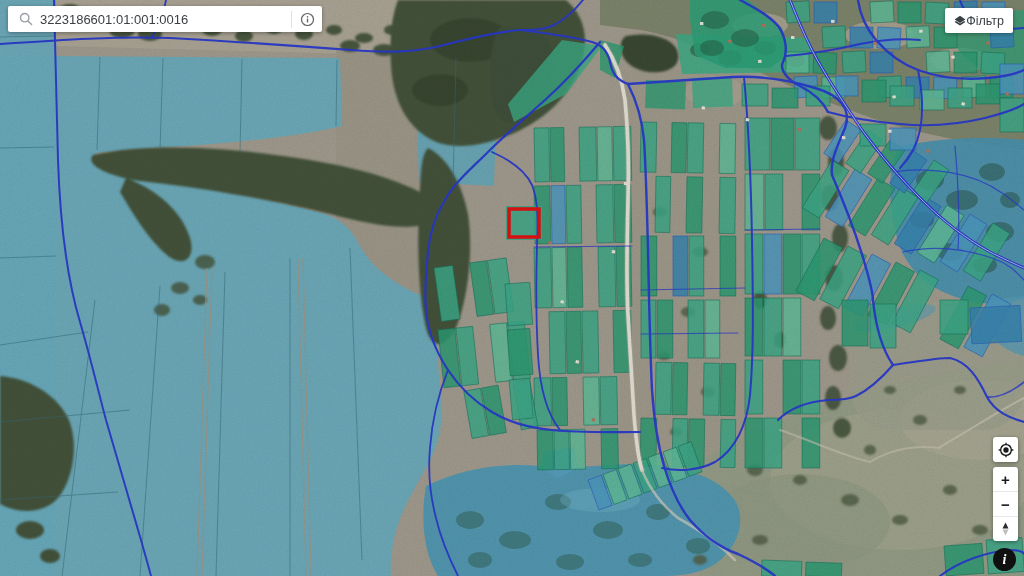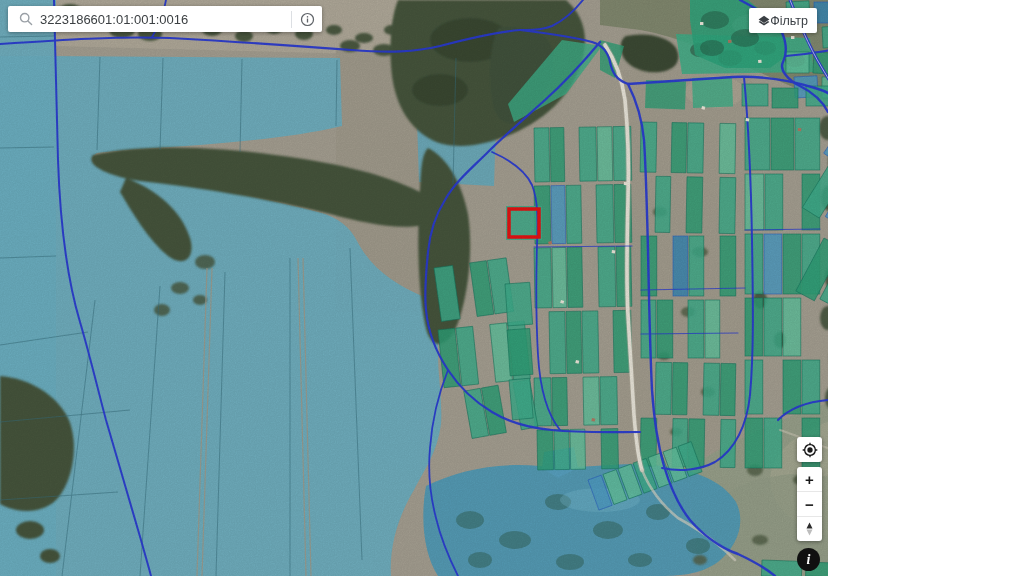--- a/index.html
+++ b/index.html
@@ -1,16 +1,16 @@
 <!DOCTYPE html>
 <html><head>
 <meta charset="utf-8">
 <style>
   html,body{margin:0;padding:0;background:#fff;font-family:"Liberation Sans",sans-serif;}
-  .stage{position:relative;width:828px;height:576px;overflow:hidden;background:#a7a193;}
+  .stage{position:relative;width:1024px;height:576px;overflow:hidden;background:#a7a193;}
   .stage svg.map{position:absolute;left:0;top:0;}
   
   .searchbar{position:absolute;left:8px;top:6px;width:314px;height:26px;background:#fff;border-radius:2px;
     box-shadow:0 1px 4px rgba(0,0,0,.35);display:flex;align-items:center;z-index:6;}
   .searchbar .mag{margin:0 7px 0 11px;display:flex;align-items:center;}
   .search-input{flex:1;border:0;outline:0;background:transparent;font-size:13px;color:#3c4043;
     font-family:"Liberation Sans",sans-serif;padding:0;}
   .sb-divider{width:1px;height:17px;background:#dcdfe3;}
   .sb-info{width:30px;height:100%;display:flex;align-items:center;justify-content:center;cursor:pointer;}
   

